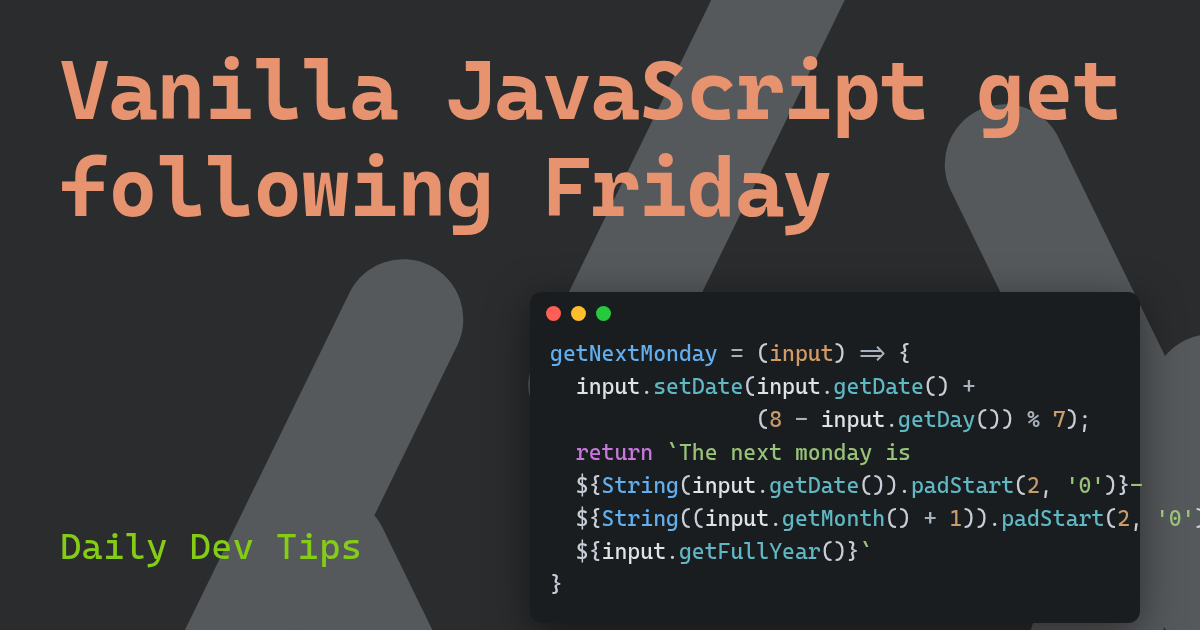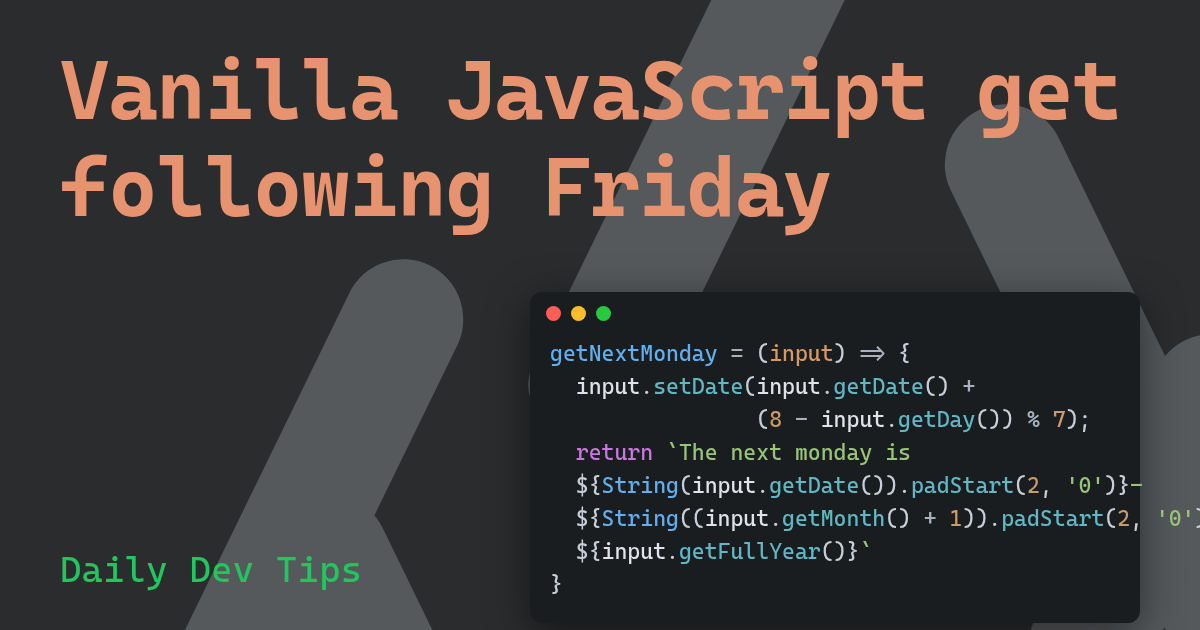--- a/index.html
+++ b/index.html
@@ -61,25 +61,25 @@
       top: 42px;
       left: 60px;
       font-size: 84px;
       font-weight: 700;
       color: #e8936f;
       line-height: 1.15;
       letter-spacing: -1px;
     }
     .subtitle {
       position: absolute;
-      bottom: 40px;
+      bottom: 63px;
       left: 60px;
       font-size: 36px;
       font-weight: 400;
-      color: #22c55e;
+      color: #84cc16;
       letter-spacing: 0.5px;
     }
     .code-window {
       position: absolute;
       top: 292px;
       left: 530px;
       width: 610px;
       background: #1a1d1f;
       border-radius: 12px;
       box-shadow: 0 10px 40px rgba(0,0,0,0.5);

